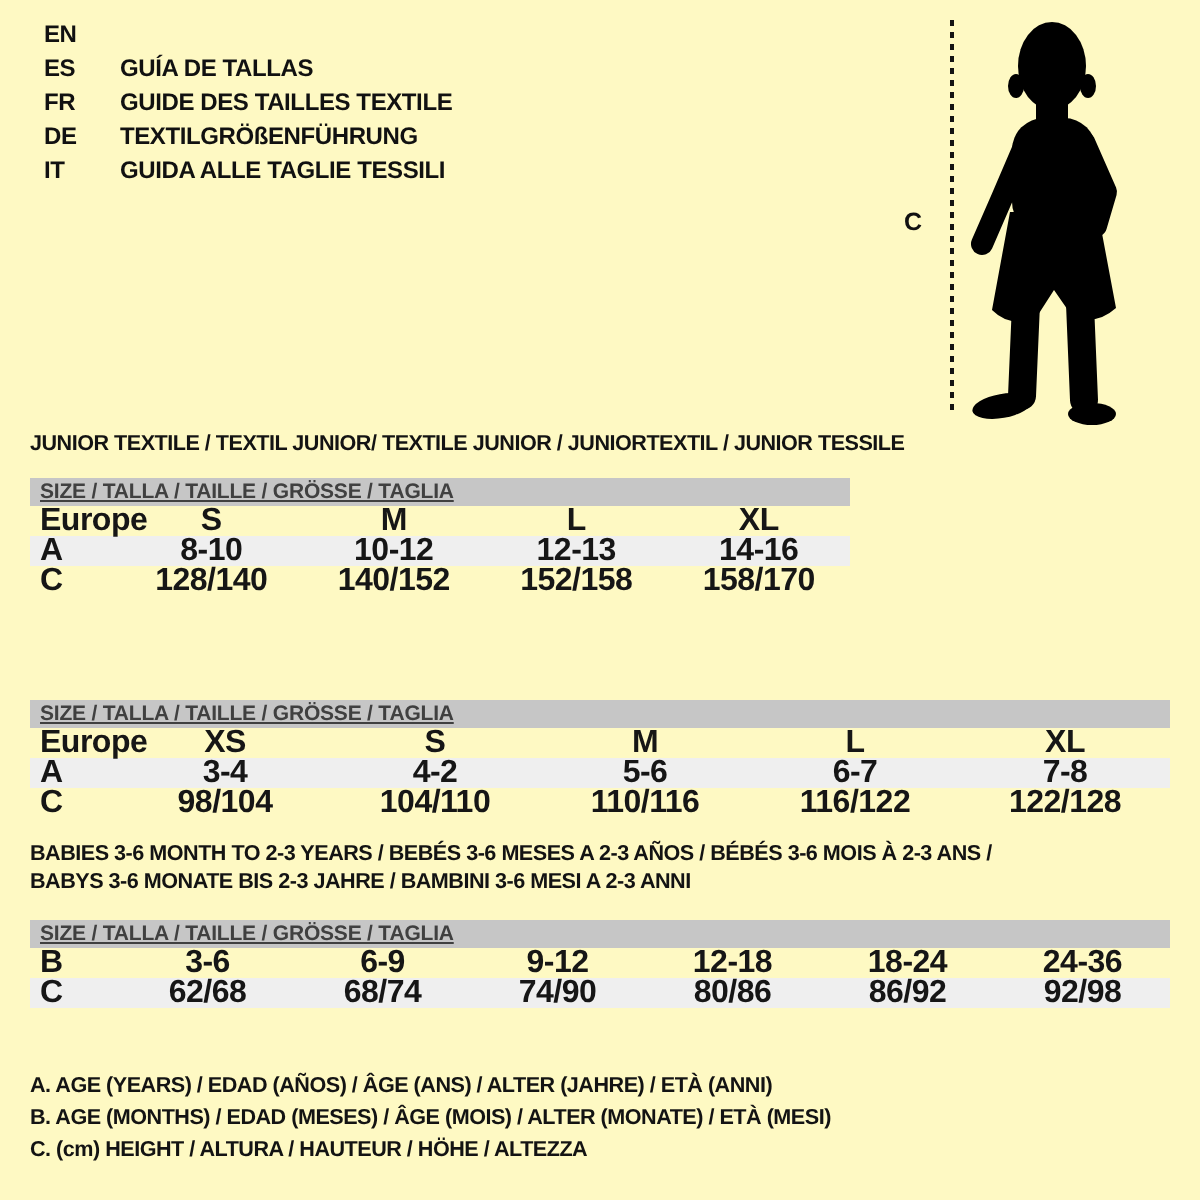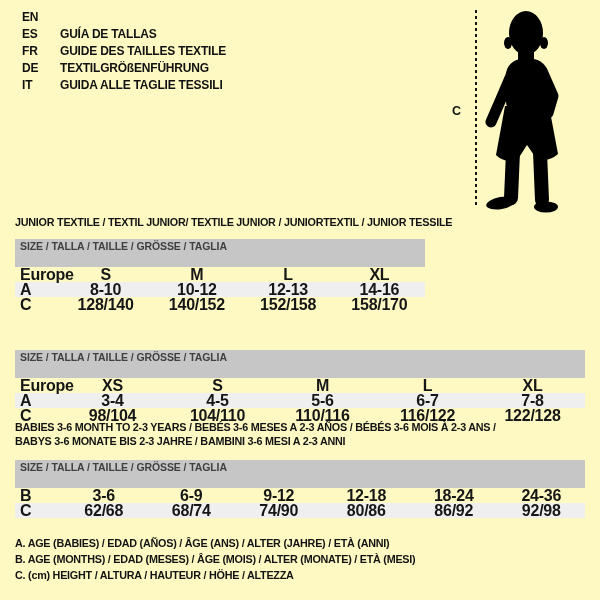--- a/index.html
+++ b/index.html
@@ -26,22 +26,22 @@
   .section-title{position:absolute;left:15px;width:575px;font-weight:700;font-size:10.8px;
     letter-spacing:-0.25px;line-height:14px;color:#131313;}
   #section-0-title{top:215px;}
   #section-1-title{top:325px;}
   #section-2-title{top:420px;}
   
   .size-table{position:absolute;left:15px;}
   #table-0{top:239px;width:410px;}
   #table-1{top:350px;width:570px;}
   #table-2{top:460px;width:570px;}
-  .size-bar{height:28px;background:var(--bar);color:var(--bar-ink);font-size:10.5px;font-weight:700;
-    line-height:14px;padding-left:5px;letter-spacing:-0.1px;}
+  .size-bar{height:14px;background:var(--bar);color:var(--bar-ink);font-size:10.5px;font-weight:700;
+    line-height:14px;padding-left:5px;letter-spacing:-0.1px;text-decoration:underline;}
   .t-row{display:flex;height:15px;align-items:center;font-size:16px;font-weight:700;
     letter-spacing:-0.25px;color:var(--ink);}
   .t-row.shaded{background:var(--shade);}
   .t-label{width:45px;padding-left:5px;box-sizing:border-box;}
   .t-cell{flex:1;text-align:center;}
   
   .notes{position:absolute;left:15px;top:535px;}
   .note-line{height:16px;line-height:16px;font-weight:700;font-size:10.8px;letter-spacing:-0.25px;color:#131313;}
 </style>
 </head>
@@ -128,21 +128,21 @@
         <div class="t-label">Europe</div>
         <div class="t-cell">XS</div>
         <div class="t-cell">S</div>
         <div class="t-cell">M</div>
         <div class="t-cell">L</div>
         <div class="t-cell">XL</div>
       </div>
       <div class="t-row shaded">
         <div class="t-label">A</div>
         <div class="t-cell">3-4</div>
-        <div class="t-cell">4-5</div>
+        <div class="t-cell">4-2</div>
         <div class="t-cell">5-6</div>
         <div class="t-cell">6-7</div>
         <div class="t-cell">7-8</div>
       </div>
       <div class="t-row">
         <div class="t-label">C</div>
         <div class="t-cell">98/104</div>
         <div class="t-cell">104/110</div>
         <div class="t-cell">110/116</div>
         <div class="t-cell">116/122</div>
@@ -165,18 +165,18 @@
         <div class="t-cell">62/68</div>
         <div class="t-cell">68/74</div>
         <div class="t-cell">74/90</div>
         <div class="t-cell">80/86</div>
         <div class="t-cell">86/92</div>
         <div class="t-cell">92/98</div>
       </div>
     </div>
 
   <div class="notes">
-      <div class="note-line">A. AGE (BABIES) / EDAD (AÑOS) / ÂGE (ANS) / ALTER (JAHRE) / ETÀ (ANNI)</div>
+      <div class="note-line">A. AGE (YEARS) / EDAD (AÑOS) / ÂGE (ANS) / ALTER (JAHRE) / ETÀ (ANNI)</div>
       <div class="note-line">B. AGE (MONTHS) / EDAD (MESES) / ÂGE (MOIS) / ALTER (MONATE) / ETÀ (MESI)</div>
       <div class="note-line">C. (cm) HEIGHT / ALTURA / HAUTEUR / HÖHE / ALTEZZA</div>
     </div>
 
 </div>
 
 </body></html>

